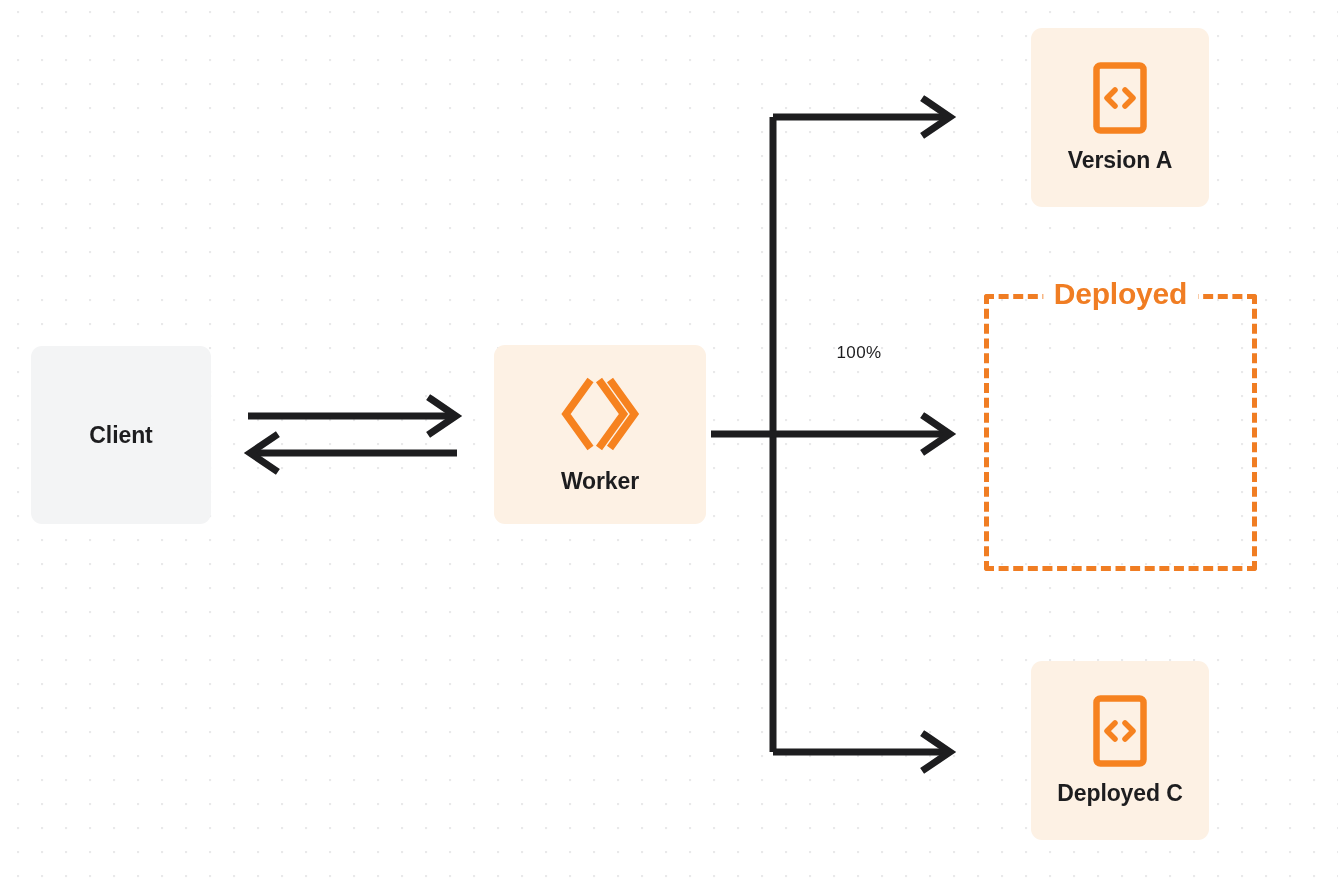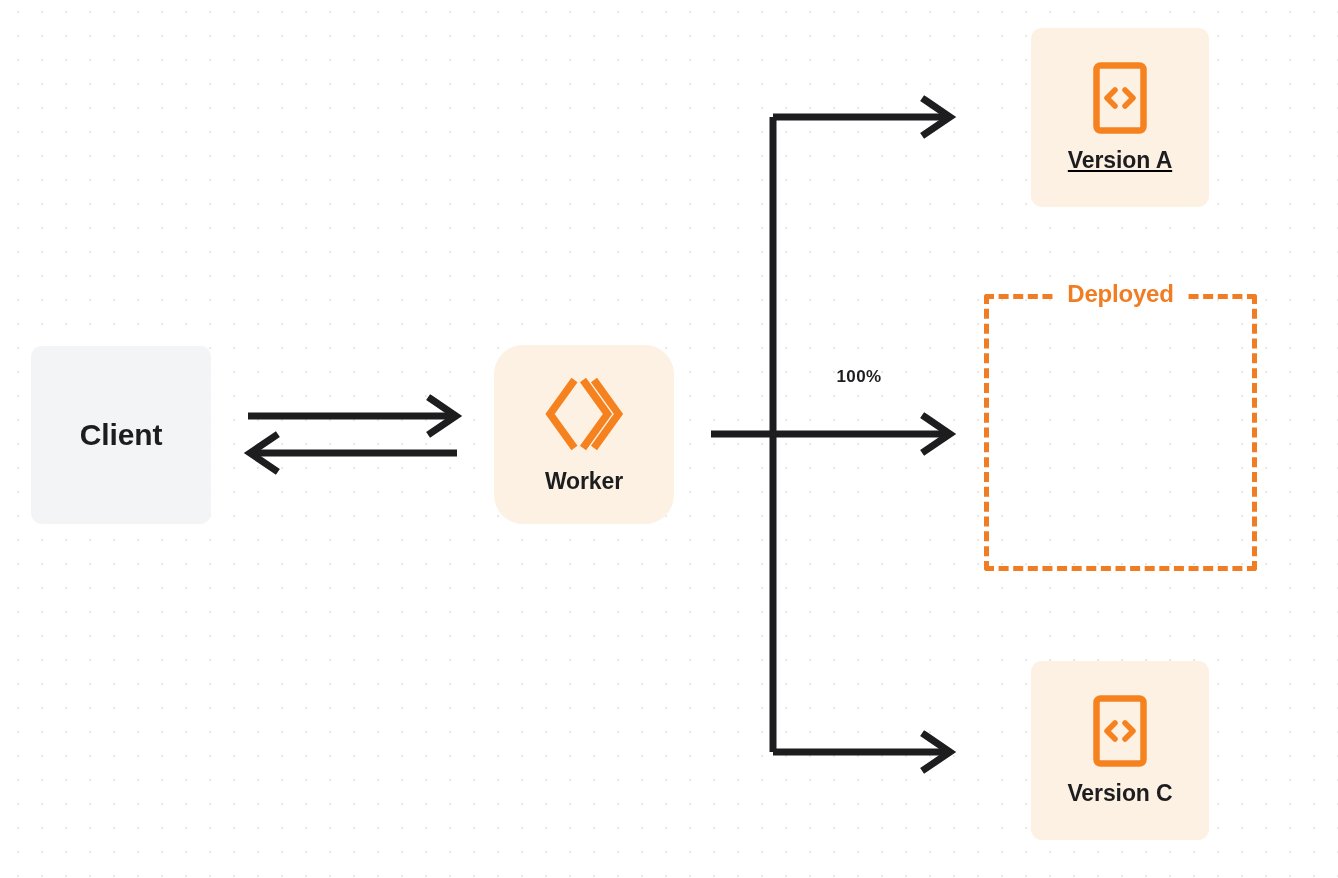--- a/index.html
+++ b/index.html
@@ -39,44 +39,43 @@
   }
 
   
   #client-node {
     left: 31px;
     top: 346px;
     width: 180px;
     height: 178px;
     background: #f3f4f5;
   }
-  #client-node .node-label { font-size: 30px; }
+  #client-node .node-label { font-size: 23px; }
 
   
   #worker-node {
     left: 494px;
     top: 345px;
-    width: 180px;
+    width: 212px;
     height: 179px;
     background: #fdf1e4;
-    border-radius: 29px;
   }
   #worker-node .node-label {
     font-size: 23px;
     margin-top: 14px;
   }
 
   
   .version-node {
     left: 1031px;
     width: 178px;
     height: 179px;
     background: #fdf1e4;
   }
-  #version-a-node { top: 28px; text-decoration: underline; }
+  #version-a-node { top: 28px; }
   #version-b-node { top: 345px; }
   #version-c-node { top: 661px; }
   .version-node .node-label {
     font-size: 23px;
     margin-top: 12px;
   }
 
   .icon-wrap { line-height: 0; }
 
   
@@ -91,37 +90,37 @@
     border-radius: 3px;
   }
   #deployed-label {
     position: absolute;
     left: 50%;
     top: -19px;
     transform: translateX(-50%);
     background: #ffffff;
     padding: 0 11px;
     color: #f07d23;
-    font-size: 24px;
+    font-size: 30px;
     font-weight: 700;
     letter-spacing: -0.2px;
     white-space: nowrap;
     line-height: 28px;
   }
 
   
   #traffic-label {
     position: absolute;
     left: 783px;
-    top: 360px;
+    top: 336px;
     width: 152px;
     text-align: center;
     color: #1d1d1f;
     font-size: 17px;
-    font-weight: 700;
+    font-weight: 400;
     letter-spacing: 0.4px;
     line-height: 33px;
   }
   #traffic-label span { display: block; }
 
   
   #connectors {
     position: absolute;
     left: 0;
     top: 0;
@@ -201,20 +200,20 @@
 
 
   <div class="node version-node" id="version-c-node">
     <span class="icon-wrap">
       <svg width="56" height="74" viewBox="0 0 56 74" fill="none" aria-hidden="true">
         <rect x="4.5" y="4.5" width="47" height="65" rx="4" ry="4" stroke="#f6821f" stroke-width="6.5" fill="none"></rect>
         <path d="M23 29 L15 37 L23 45" stroke="#f6821f" stroke-width="5.5" stroke-linecap="round" stroke-linejoin="round" fill="none"></path>
         <path d="M33 29 L41 37 L33 45" stroke="#f6821f" stroke-width="5.5" stroke-linecap="round" stroke-linejoin="round" fill="none"></path>
       </svg>
     </span>
-    <span class="node-label">Version C</span>
+    <span class="node-label">Deployed C</span>
   </div>
 
   <div id="traffic-label">
     <span>100%</span>
   </div>
 
 </div>
 
 </body></html>

